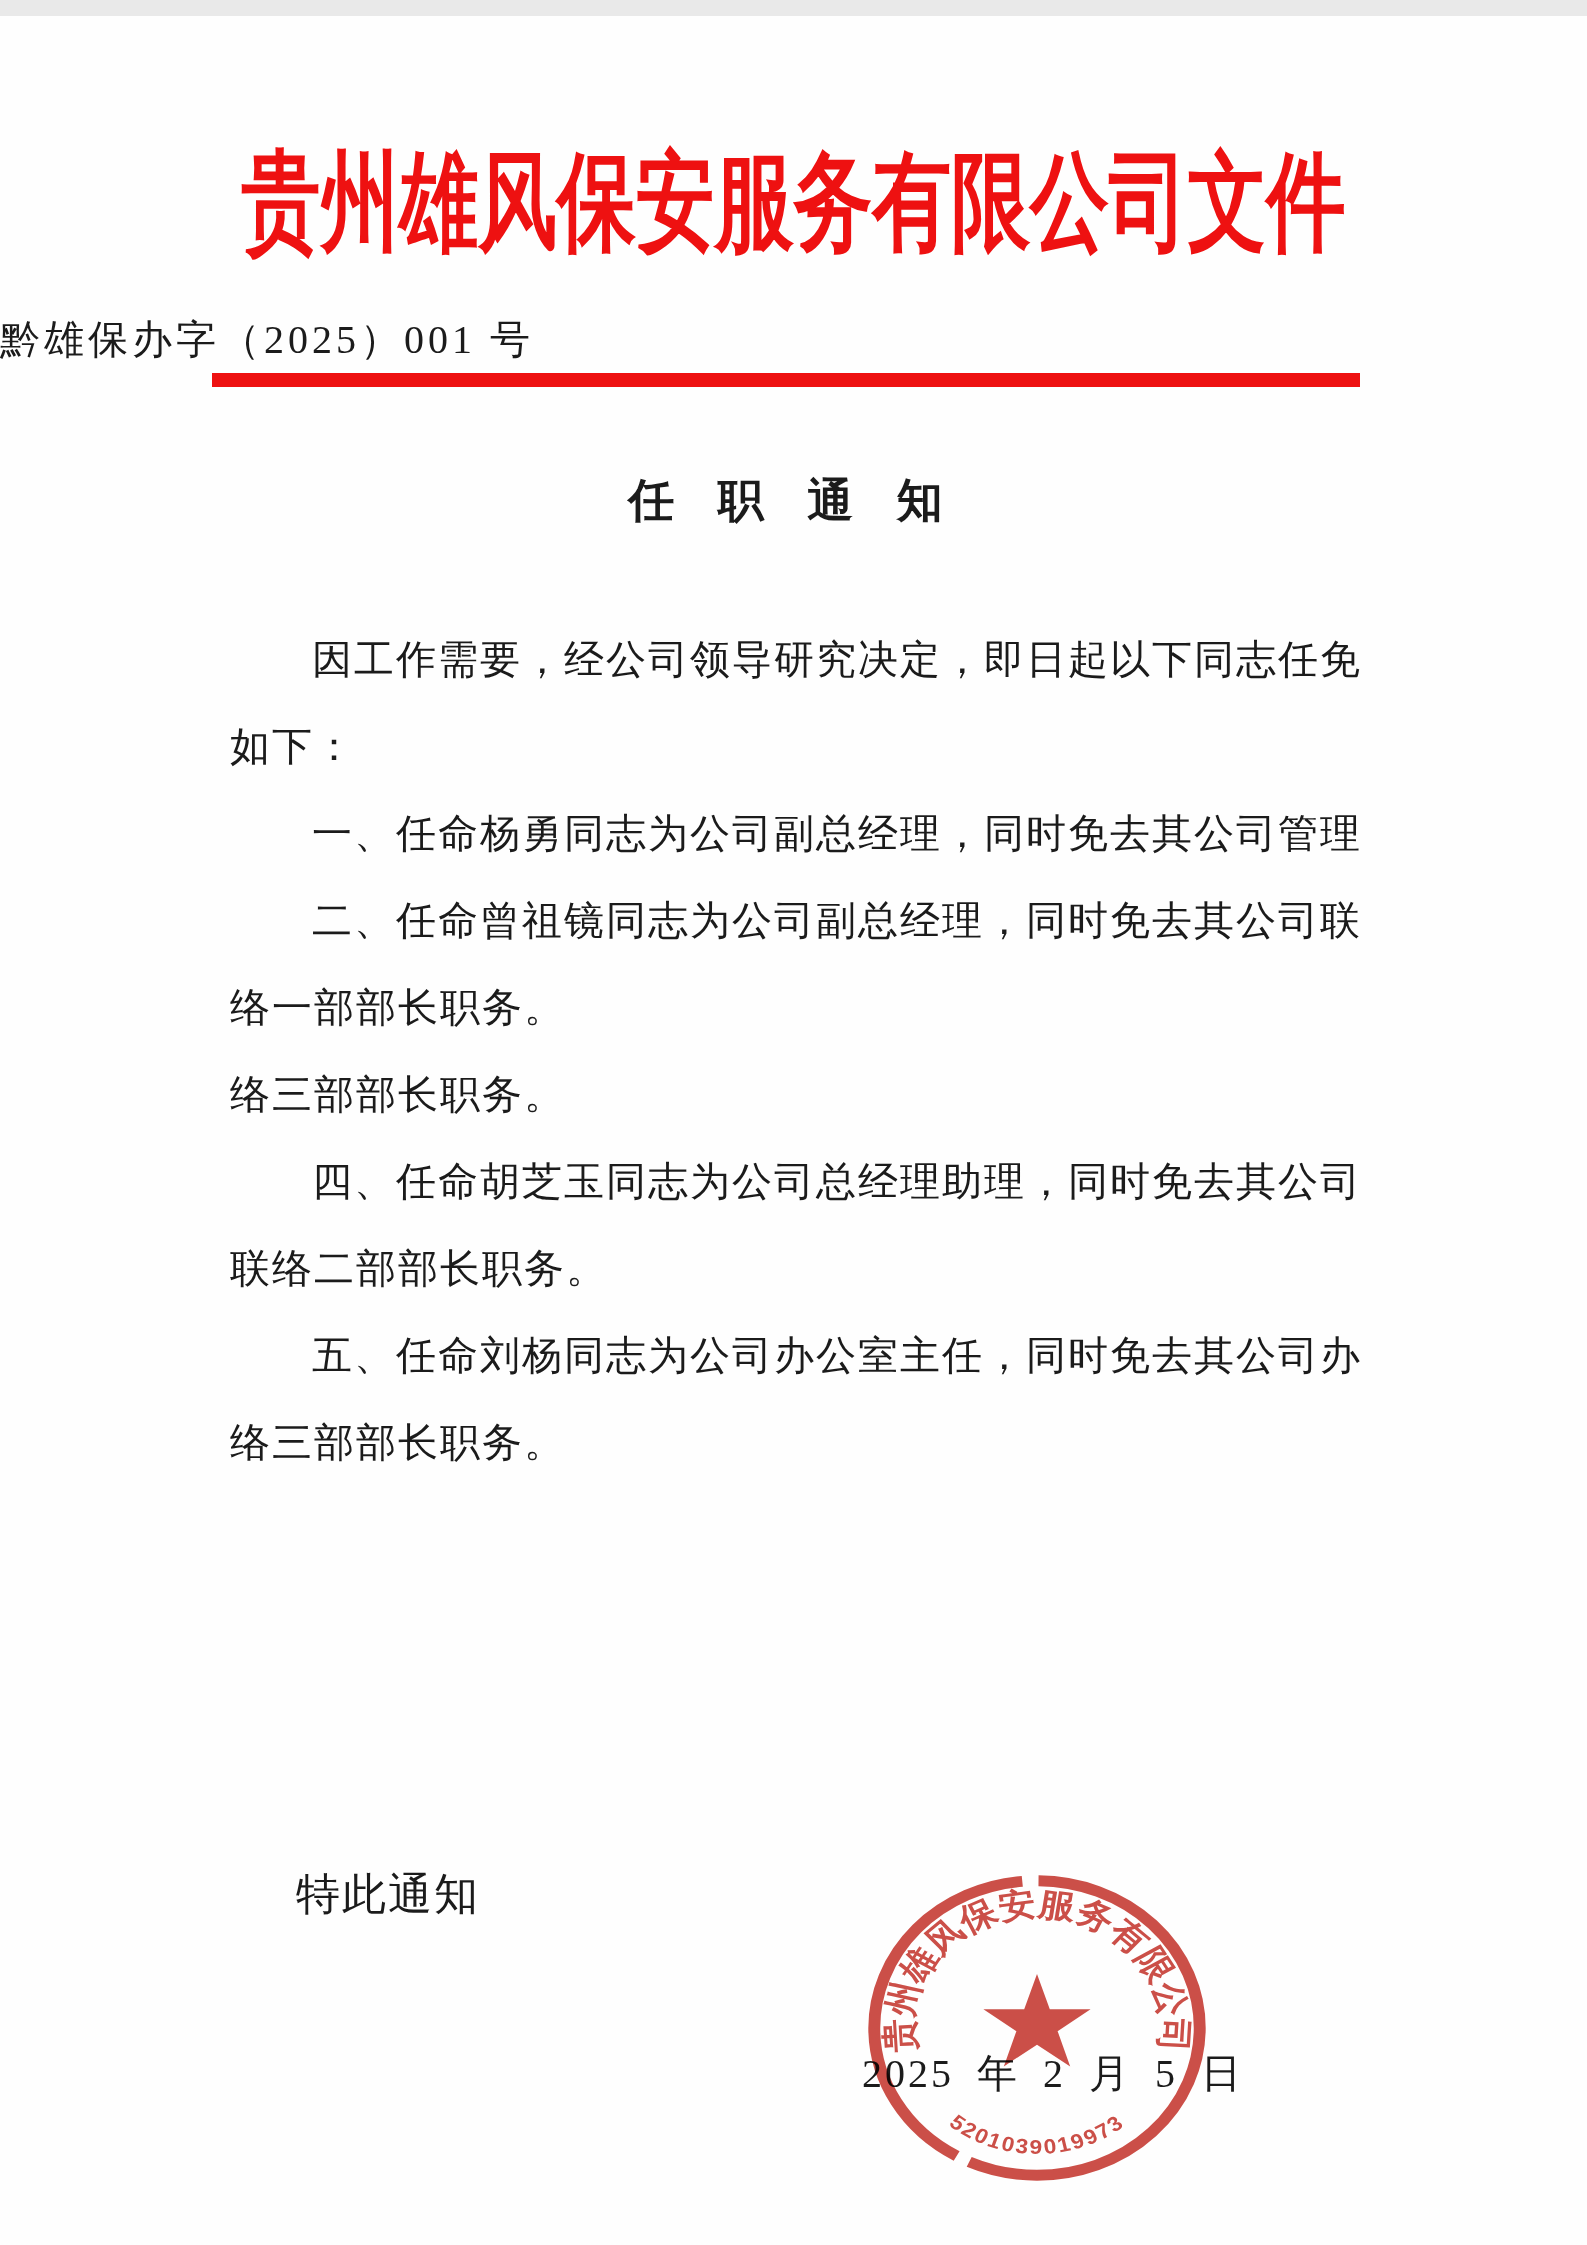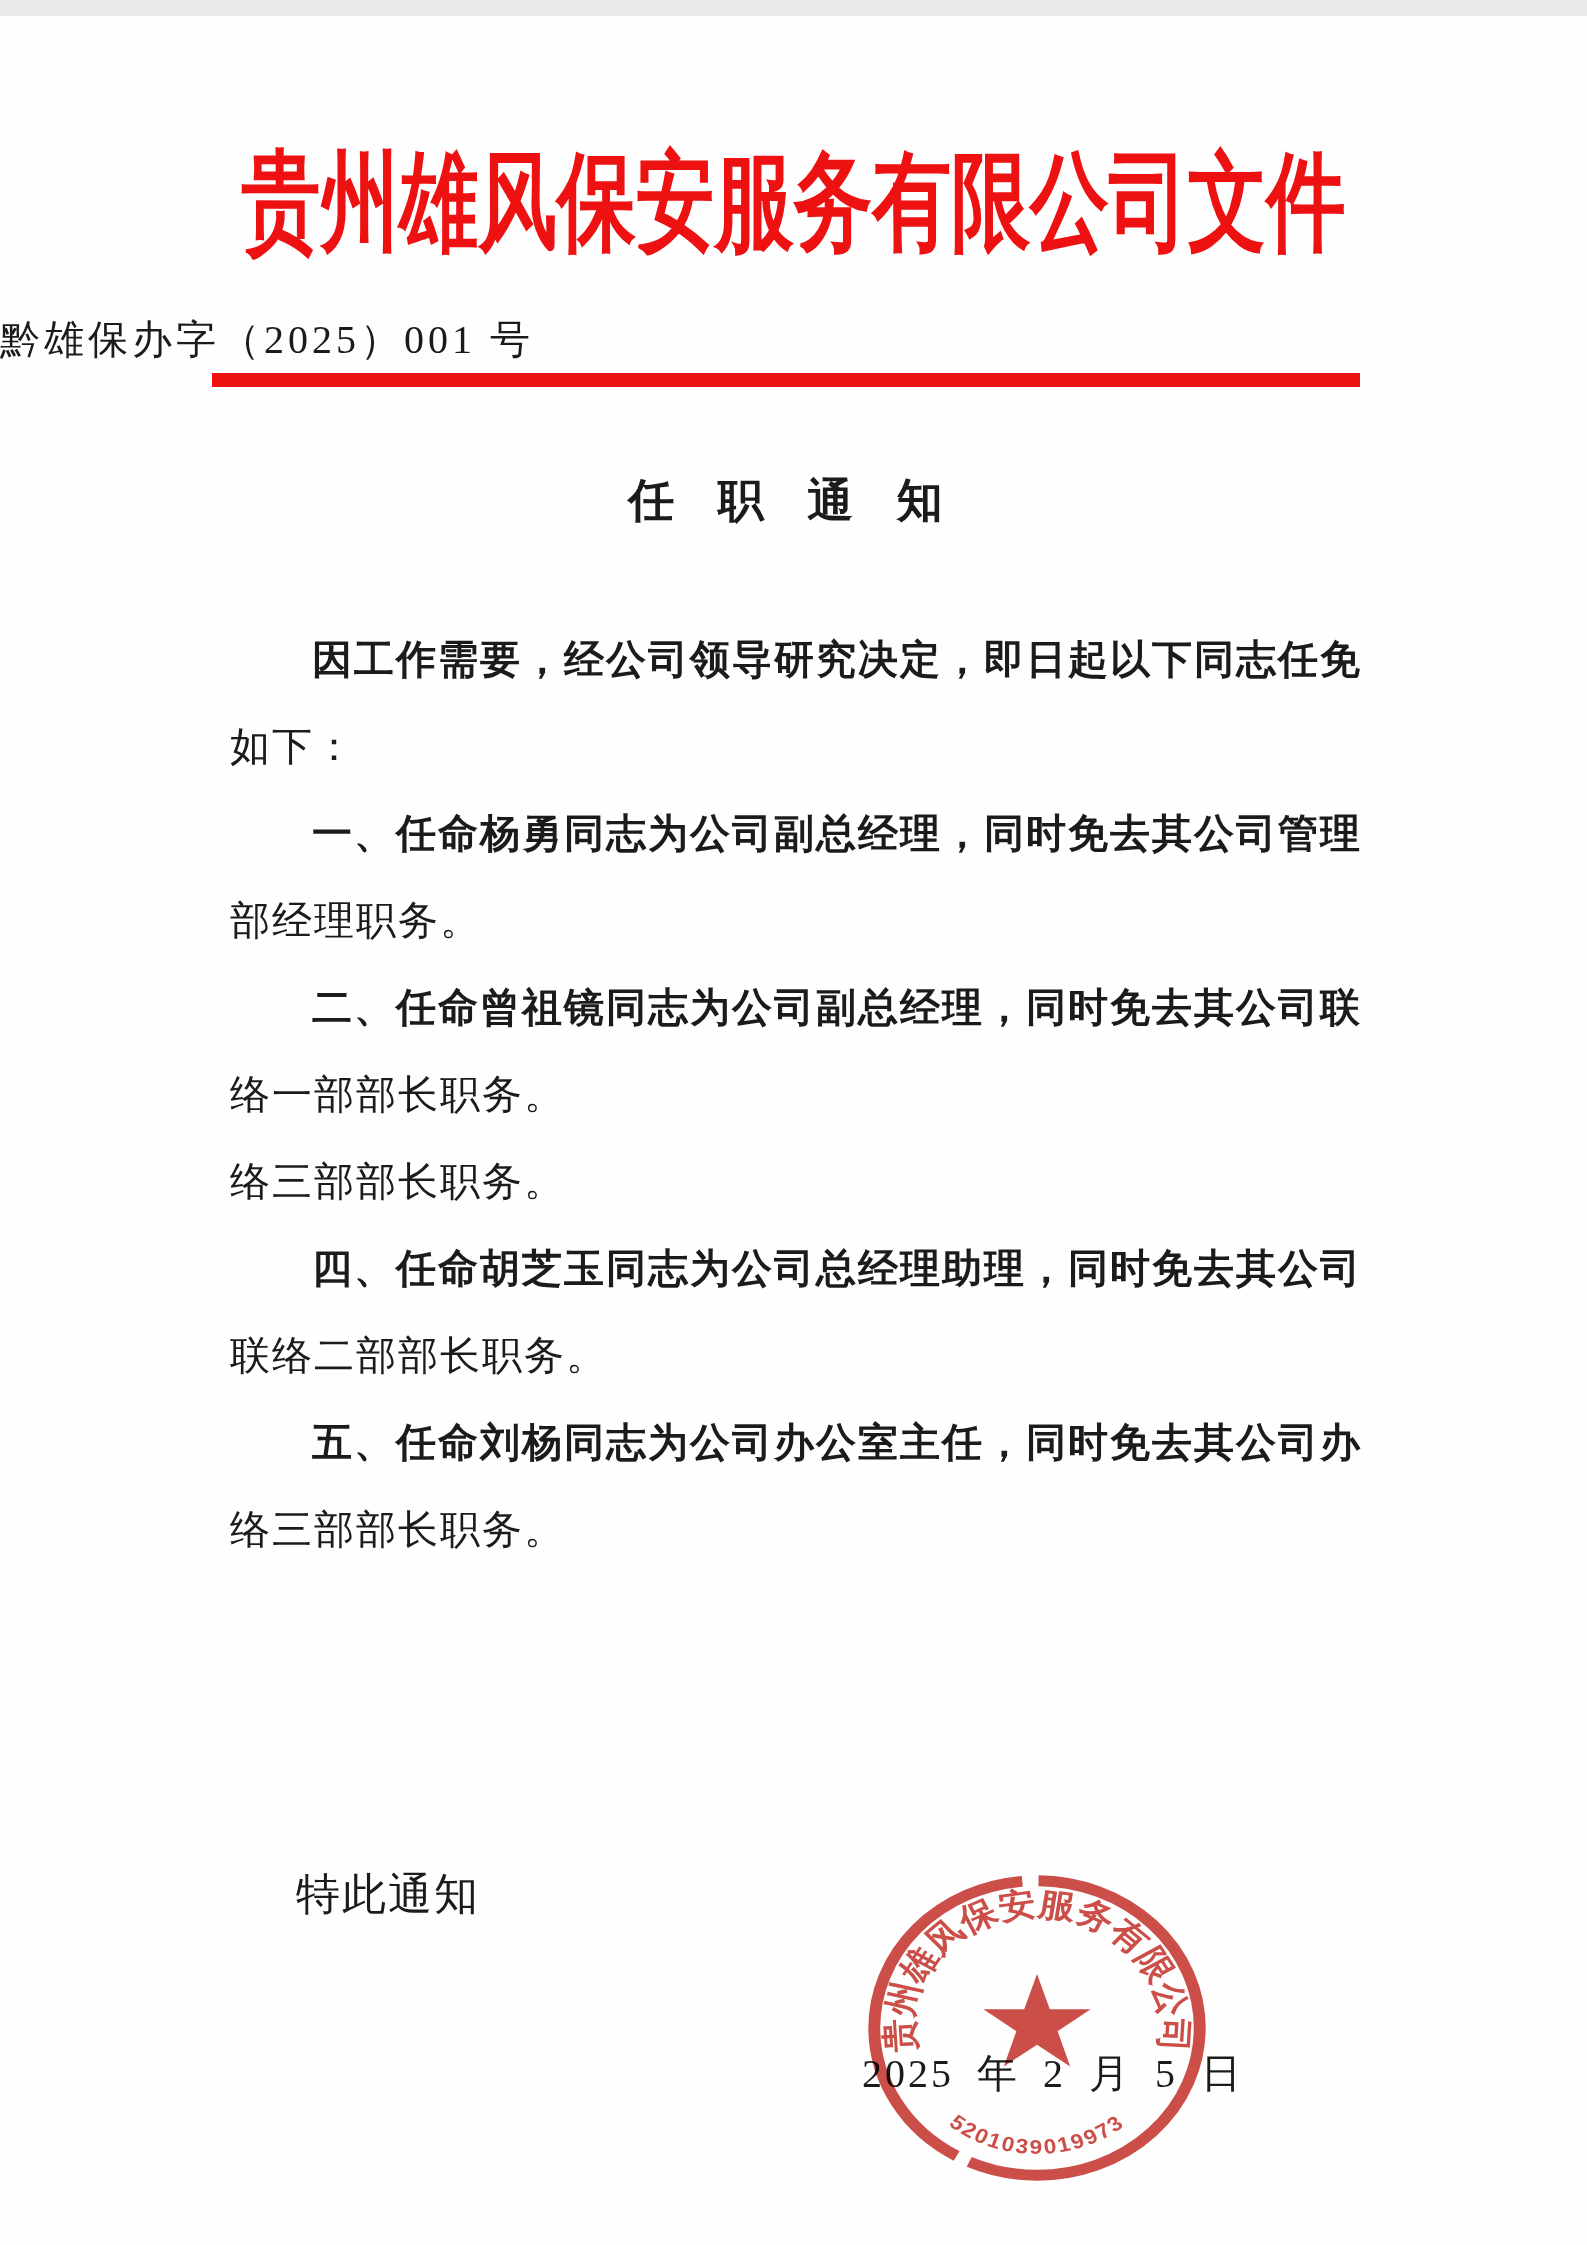--- a/index.html
+++ b/index.html
@@ -45,21 +45,21 @@
   }
   .doc-body{
     position:absolute;left:230px;top:600px;width:1130px;
     font-size:40px;
   }
   .body-line{
     height:87px;line-height:87px;
     letter-spacing:2px;
     white-space:nowrap;
   }
-  .body-line.indent{padding-left:82px;font-weight:bold;}
+  .body-line.indent{padding-left:82px;}
   .body-line.full{
     white-space:normal;
     letter-spacing:0;
     text-align:justify;
     text-align-last:justify;
     text-justify:inter-character;
   }
   .closing{
     position:absolute;left:296px;top:1835px;
     height:87px;line-height:87px;
@@ -89,21 +89,20 @@
   <div class="doc-number">黔雄保办字（2025）001 号</div>
 
   <div class="red-rule"></div>
 
   <div class="doc-title">任 职 通 知</div>
 
   <div class="doc-body">
       <div class="body-line indent full">因工作需要，经公司领导研究决定，即日起以下同志任免</div>
       <div class="body-line">如下：</div>
       <div class="body-line indent full">一、任命杨勇同志为公司副总经理，同时免去其公司管理</div>
-      <div class="body-line">部经理职务。</div>
       <div class="body-line indent full">二、任命曾祖镜同志为公司副总经理，同时免去其公司联</div>
       <div class="body-line">络一部部长职务。</div>
       <div class="body-line">络三部部长职务。</div>
       <div class="body-line indent full">四、任命胡芝玉同志为公司总经理助理，同时免去其公司</div>
       <div class="body-line">联络二部部长职务。</div>
       <div class="body-line indent full">五、任命刘杨同志为公司办公室主任，同时免去其公司办</div>
       <div class="body-line">络三部部长职务。</div>
     </div>
 
   <div class="closing">特此通知</div>

